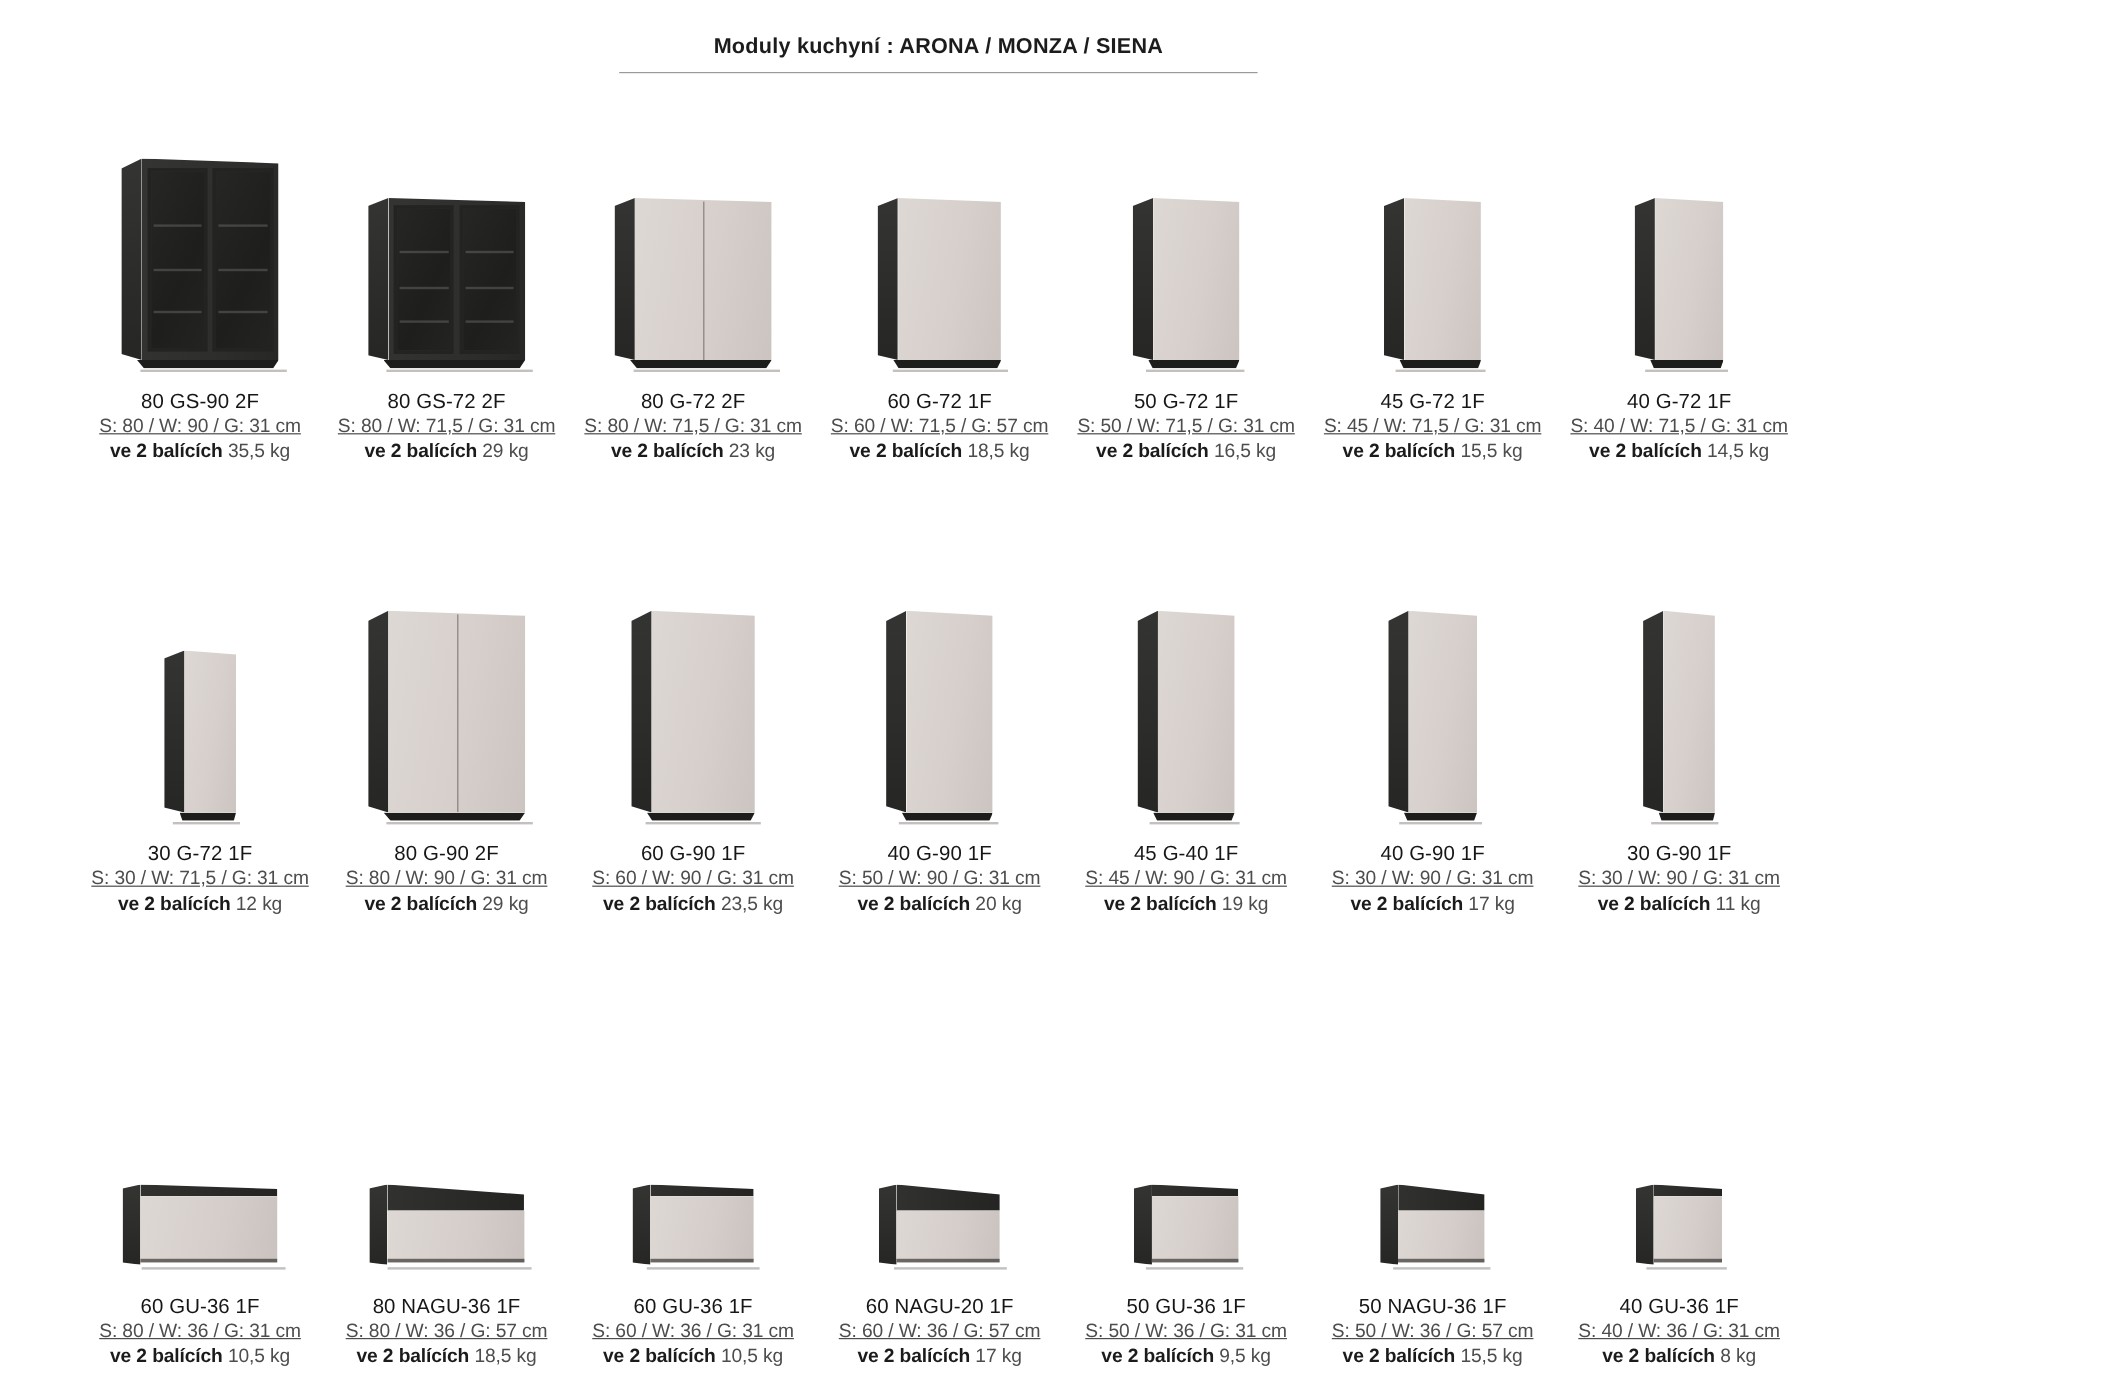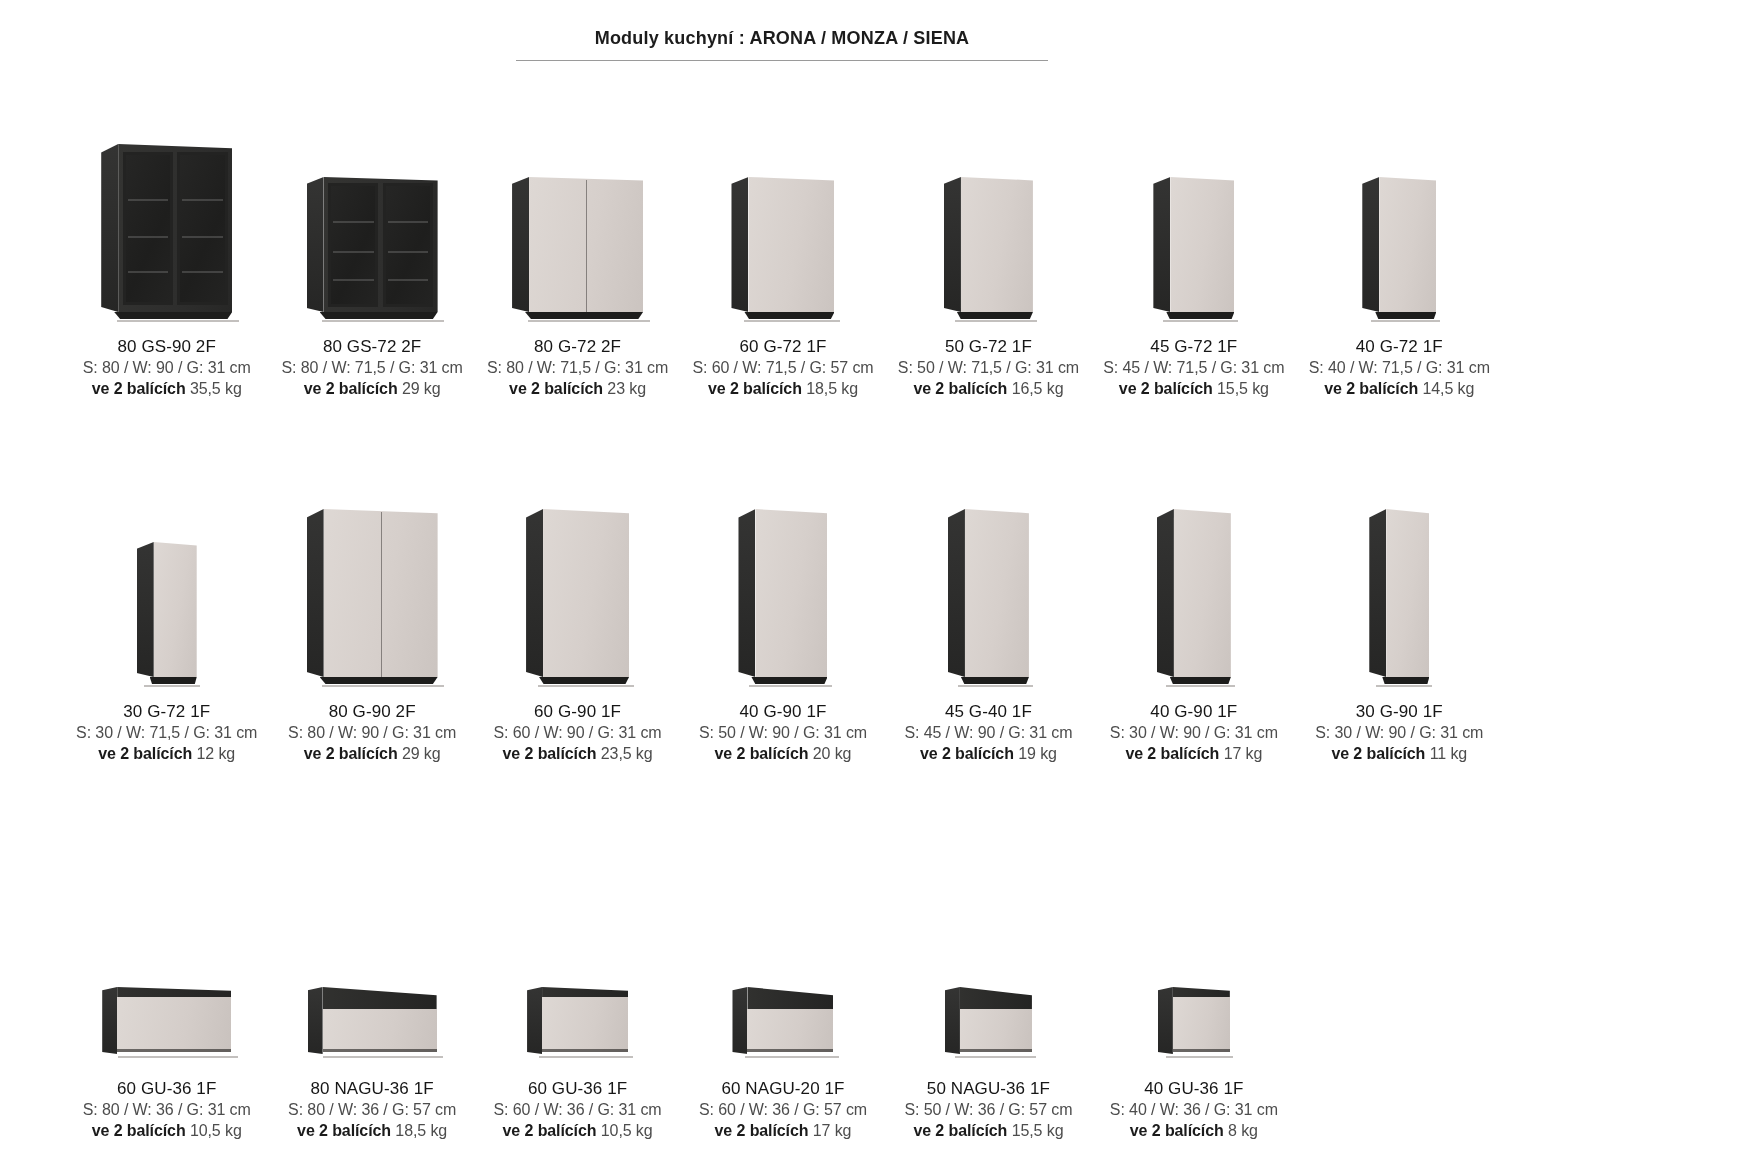--- a/index.html
+++ b/index.html
@@ -23,21 +23,21 @@
   }
   .page-header .rule{
     height:0;border-bottom:1.5px solid #9a9a9a;
   }
 
   
   .row{
     position:absolute;left:64px;width:1438px;
     display:grid;grid-template-columns:repeat(7,1fr);
   }
-  .row1{top:102px;}
+  .row1{top:90px;}
   .row2{top:467px;}
   .row3{top:844px;}
 
   .card{
     display:flex;flex-direction:column;align-items:center;
   }
   .imgbox{
     height:220px;width:100%;
     display:flex;align-items:flex-end;justify-content:center;
     padding-bottom:10px;box-sizing:border-box;
@@ -98,21 +98,21 @@
     background:rgba(30,28,26,.6);
   }
 
   
   .plabel{margin-top:14px;text-align:center;white-space:nowrap;width:100%;}
   .pname{
     font-size:17px;font-weight:500;color:#161616;line-height:21px;
     letter-spacing:.1px;
   }
   .pdims{
-    font-size:16px;color:#4d4d4d;line-height:21px;letter-spacing:-.1px;
+    font-size:16px;color:#4d4d4d;line-height:21px;letter-spacing:-.1px;text-decoration:underline;
   }
   .ppackline{
     font-size:16px;line-height:21px;letter-spacing:-.1px;
   }
   .ppack{font-weight:700;color:#1b1b1b;}
   .pweight{color:#4d4d4d;}
 </style>
 </head>
 <body>
 
@@ -493,20 +493,40 @@
     <div class="plabel">
       <div class="pname">60 NAGU-20 1F</div>
       <div class="pdims">S: 60 / W: 36 / G: 57 cm</div>
       <div class="ppackline">
         <span class="ppack">ve 2 balících</span>
         <span class="pweight"> 17 kg</span>
       </div>
     </div>
   </div>
 
+  <div class="card">
+    <div class="imgbox">
+        <div class="cab" style="width: 87px; height: 67px;">
+          <div class="side" style="width: 15px;"></div>
+          <div class="topband" style="left: 15px; right: 0px; height: 10px; clip-path: polygon(0px 0px, 100% 38%, 100% 100%, 0px 100%);"></div>
+          <div class="flapfront" style="left: 15px; top: 10px;">
+            <div class="grip"></div>
+          </div>
+          <div class="floorshadow" style="bottom: -4px;"></div>
+        </div>
+      </div>
+    <div class="plabel">
+      <div class="pname">50 GU-36 1F</div>
+      <div class="pdims">S: 50 / W: 36 / G: 31 cm</div>
+      <div class="ppackline">
+        <span class="ppack">ve 2 balících</span>
+        <span class="pweight"> 9,5 kg</span>
+      </div>
+    </div>
+  </div>
 
   <div class="card">
     <div class="imgbox">
         <div class="cab" style="width: 87px; height: 67px;">
           <div class="side" style="width: 15px;"></div>
           <div class="topband" style="left: 15px; right: 0px; height: 22px; clip-path: polygon(0px 0px, 100% 38%, 100% 100%, 0px 100%);"></div>
           <div class="flapfront" style="left: 15px; top: 22px;">
             <div class="grip"></div>
           </div>
           <div class="floorshadow" style="bottom: -4px;"></div>

